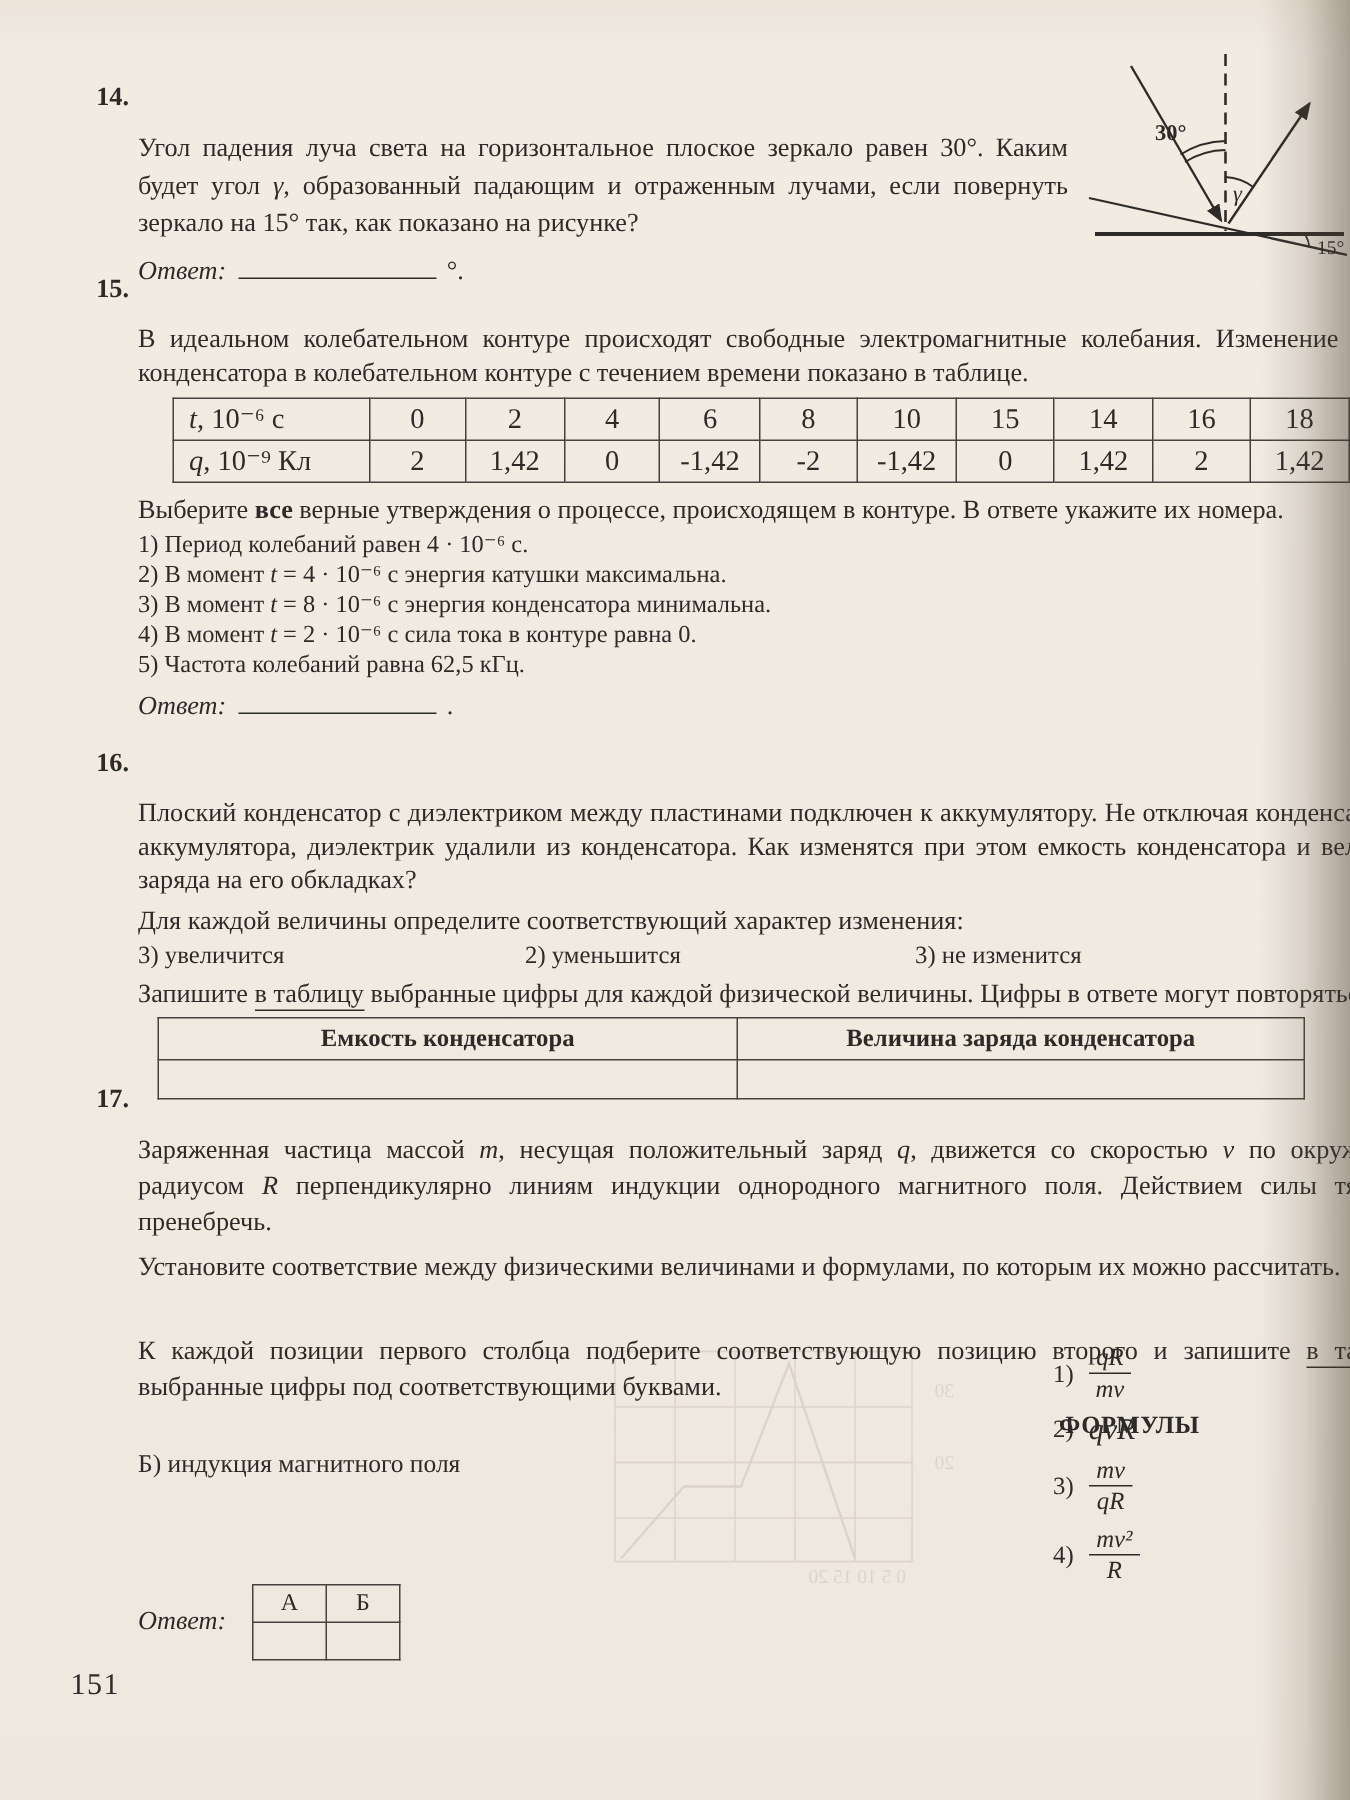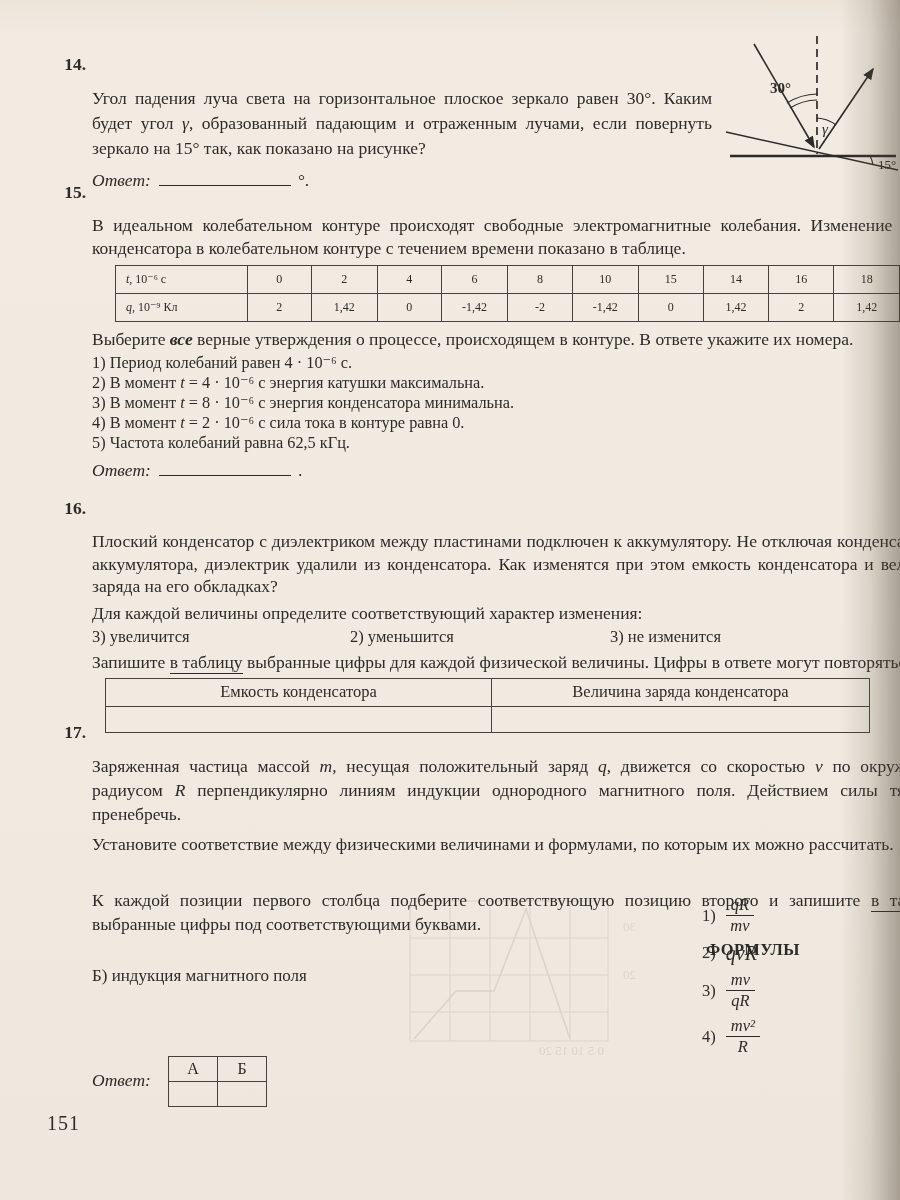--- a/index.html
+++ b/index.html
@@ -16,36 +16,36 @@
   .ptext{margin-left:92px;text-align:justify;font-size:17.5px;margin-top:32px;}
   .w14{width:620px;line-height:25px;}
   .cut{width:858px;}
   i{font-style:italic;}
   .ans{margin-left:92px;font-size:17.5px;}
   .ans .lbl{font-style:italic;}
   .blank{display:inline-block;width:132px;height:14px;border-bottom:1.5px solid #2d2b28;margin:0 7px 0 8px;}
   
   #q15 .ptext{line-height:23px;}
   .t15{border-collapse:collapse;margin:5px 0 0 115px;}
-  .t15 td{border:1.3px solid #44423e;height:27px;text-align:center;font-size:12px;padding:0 3px;}
+  .t15 td{border:1.3px solid #44423e;height:27px;text-align:center;font-size:19px;padding:0 3px;}
   .t15 td.rowlbl{width:126px;text-align:left;padding-left:10px;}
   .t15 td.d{width:62px;}
   .prompt15{margin-top:6px;line-height:23px;}
-  .emph{font-style:italic;font-weight:bold;}
+  .emph{font-weight:bold;}
   .items{margin:2px 0 0 92px;font-size:16.3px;line-height:20px;}
   
   #q16 .ptext{line-height:22.5px;}
   .single{margin-top:4px;}
   .opts{position:relative;height:21px;margin:3px 0 0 92px;font-size:16.5px;}
   .opts span{position:absolute;top:0;}
   .opt1{left:0;} .opt2{left:258px;} .opt3{left:518px;}
   .write{margin-top:3px;line-height:22.5px;}
   .u{border-bottom:1.2px solid #2d2b28;padding-bottom:1px;}
   .t16{border-collapse:collapse;margin:4px 0 0 105px;}
-  .t16 th{border:1.3px solid #44423e;font-weight:normal;font-size:16.5px;height:25px;text-align:center;}
+  .t16 th{border:1.3px solid #44423e;font-weight:bold;font-size:16.5px;height:25px;text-align:center;}
   .t16 td{border:1.3px solid #44423e;height:23px;}
   .c16a{width:383px;} .c16b{width:375px;}
   
   #q17 .ptext{line-height:24px;}
   .cols17{position:relative;margin-top:4px;height:24px;font-size:16.5px;font-weight:bold;}
   .col17a{position:absolute;left:92px;top:0;letter-spacing:.4px;}
   .col17b{position:absolute;left:706px;top:0;letter-spacing:.4px;}
   .qlist{margin-left:92px;font-size:17px;line-height:23px;}
   .formulas{position:absolute;left:702px;top:896px;}
   .frow{display:flex;align-items:center;margin-bottom:6px;}

